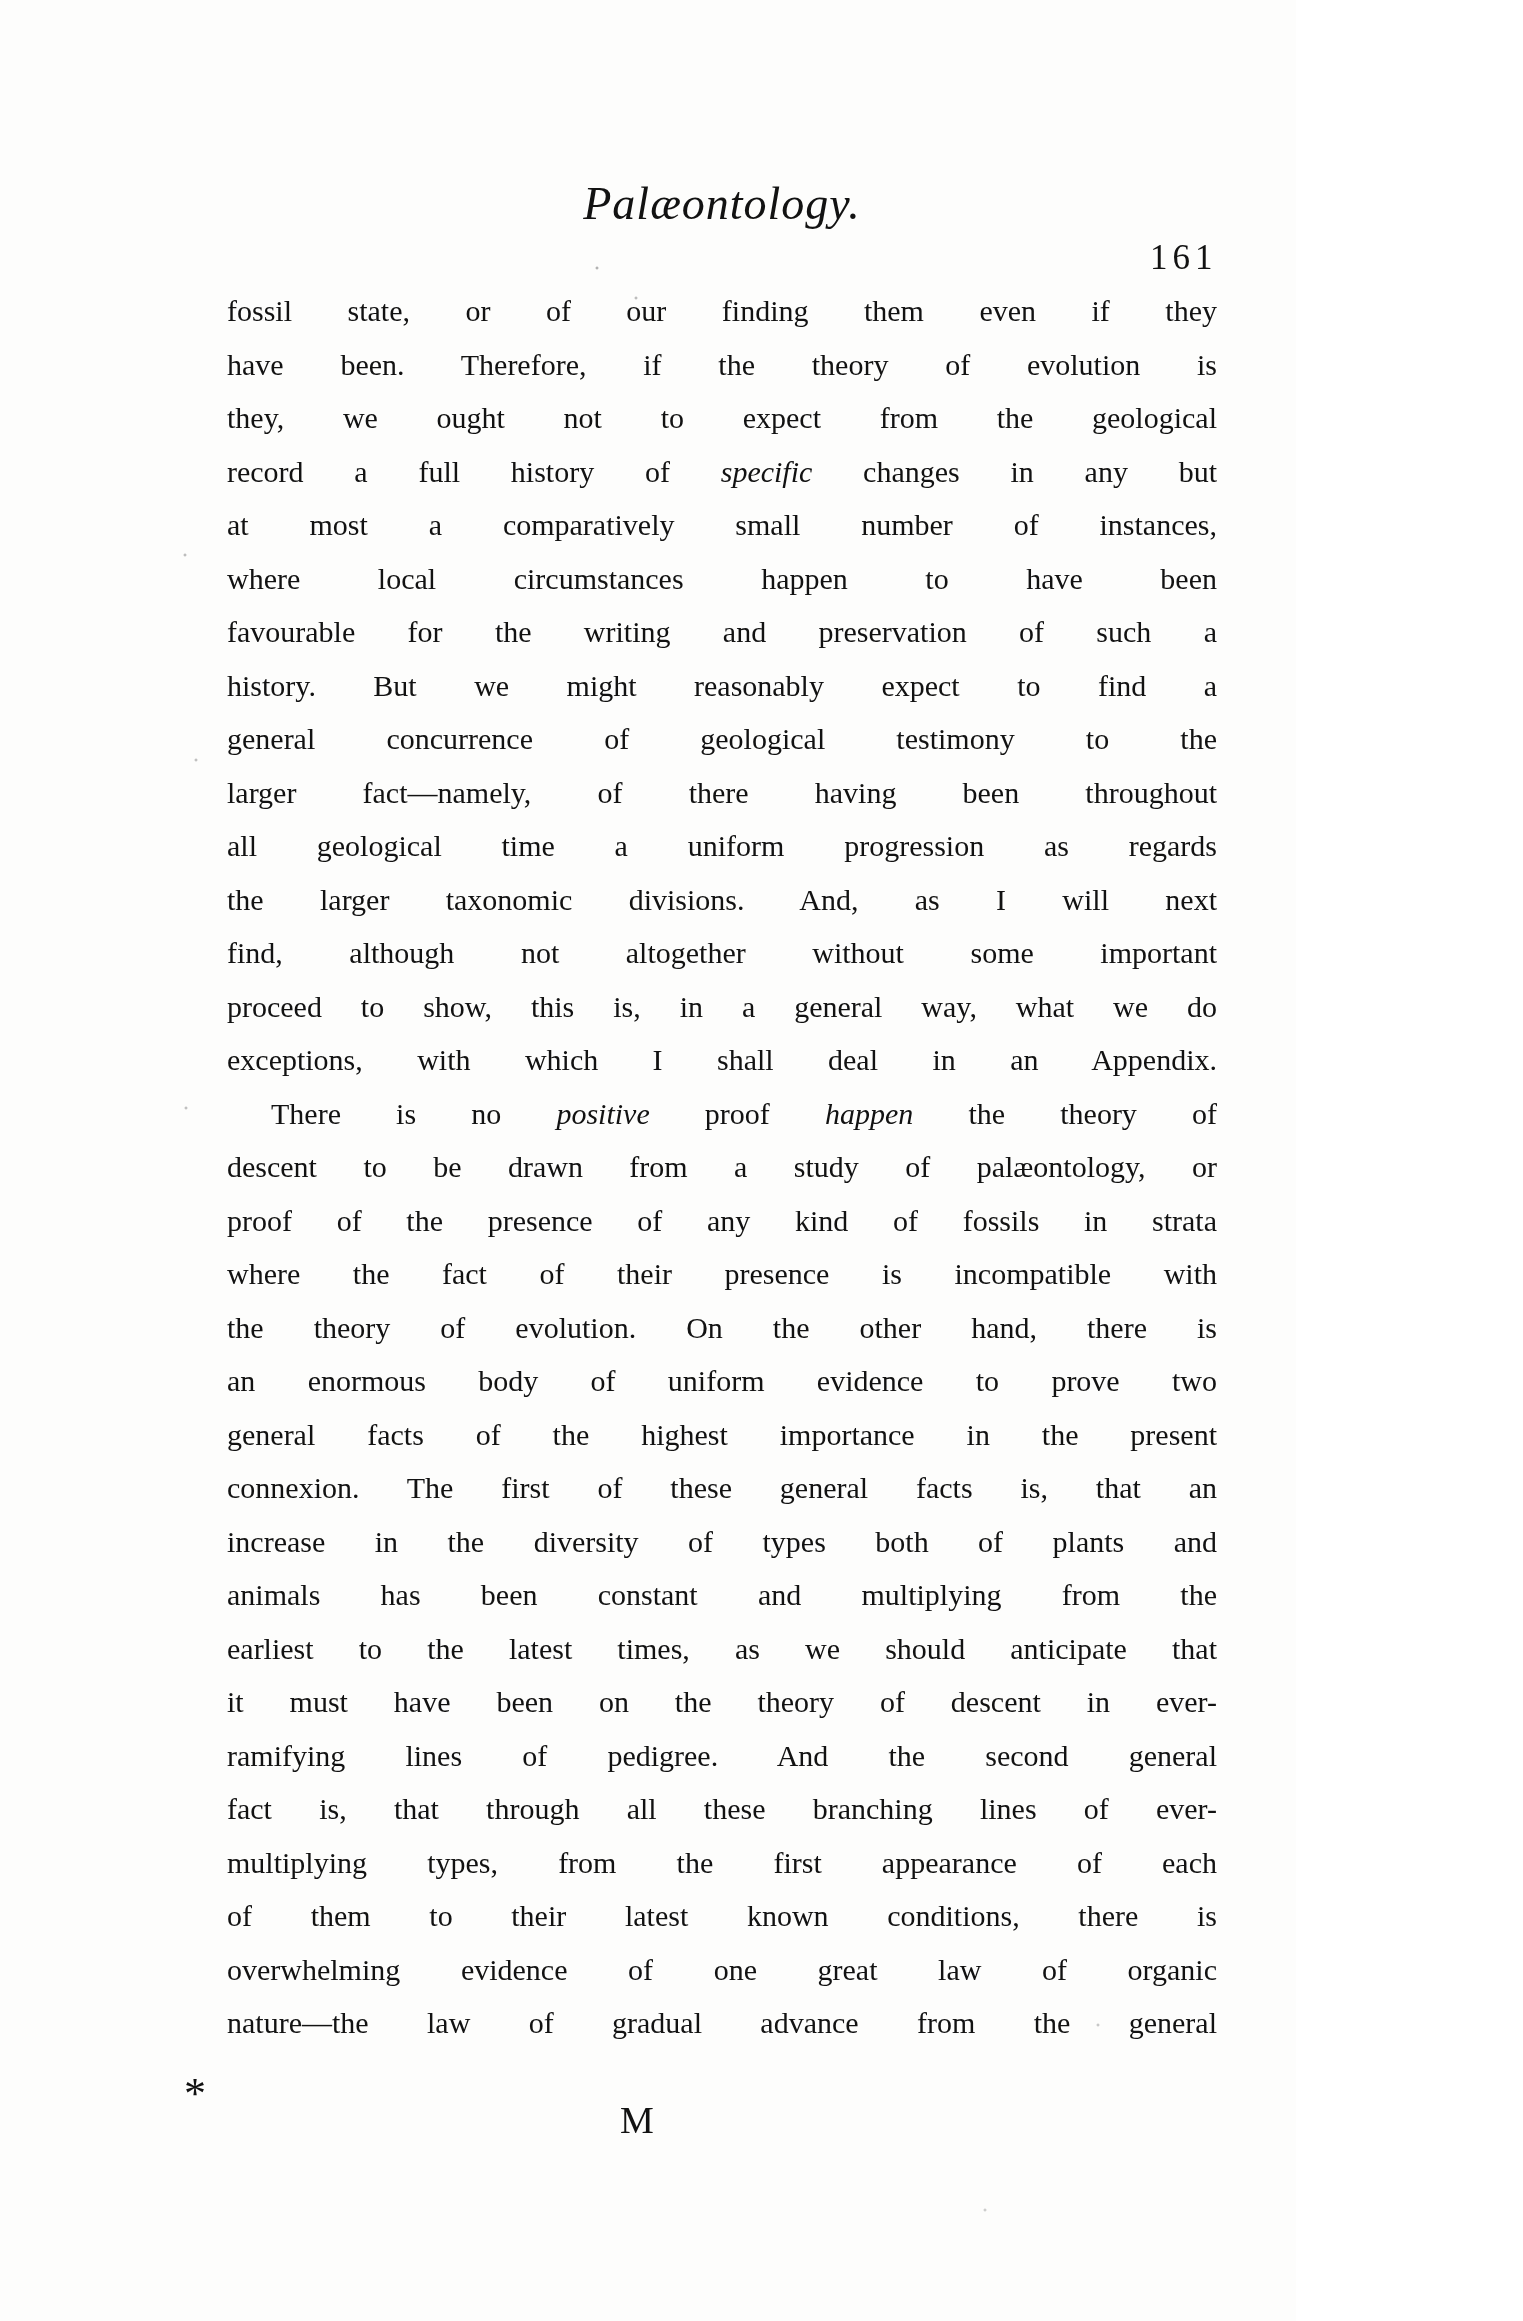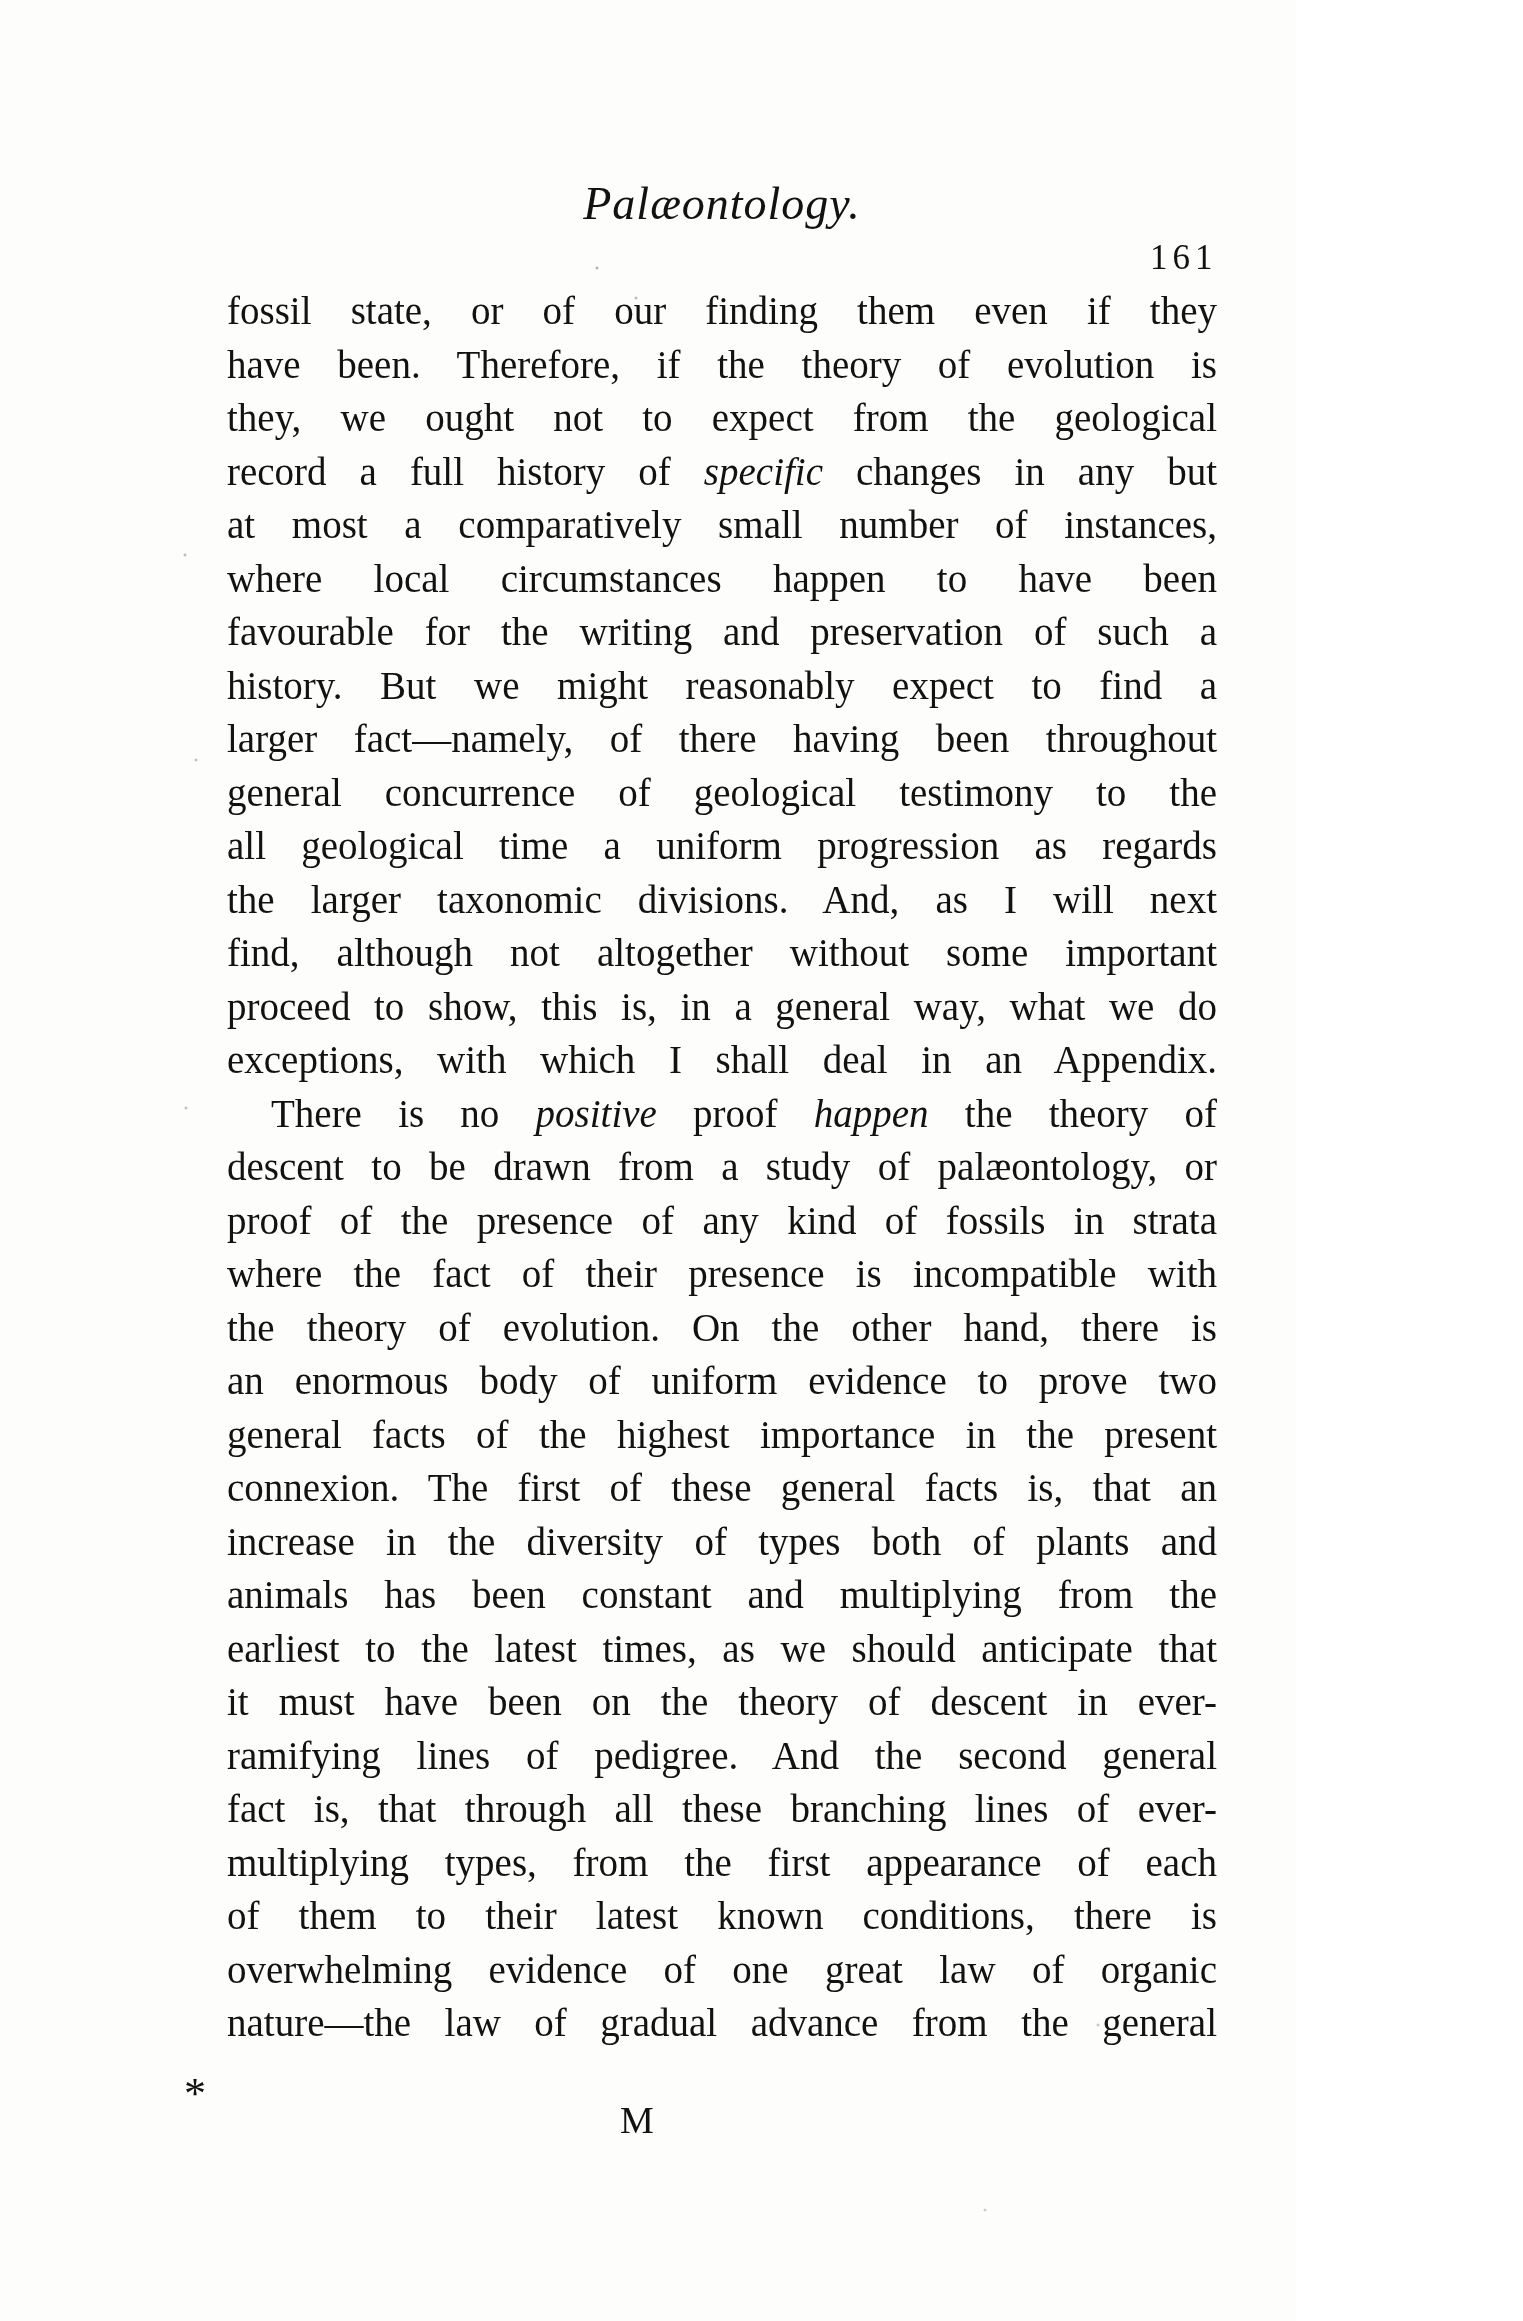--- a/index.html
+++ b/index.html
@@ -49,21 +49,21 @@
     letter-spacing: 5px;
     margin-top: 48px;
   }
   .body-text {
     position: absolute;
     left: 227px;
     top: 284px;
     width: 990px;
   }
   .line {
-    font-size: 39px;
+    font-size: 30px;
     line-height: 53.5px;
     text-align: justify;
     text-align-last: justify;
     -moz-text-align-last: justify;
   }
   .line.indent {
     padding-left: 44px;
   }
   .line i {
     font-style: italic;
@@ -94,22 +94,22 @@
 
   <div class="body-text">
       <div class="line">fossil state, or of our finding them even if they</div>
       <div class="line">have been. Therefore, if the theory of evolution is</div>
       <div class="line">they, we ought not to expect from the geological</div>
       <div class="line">record a full history of <i>specific</i> changes in any but</div>
       <div class="line">at most a comparatively small number of instances,</div>
       <div class="line">where local circumstances happen to have been</div>
       <div class="line">favourable for the writing and preservation of such a</div>
       <div class="line">history. But we might reasonably expect to find a</div>
+      <div class="line">general concurrence of geological testimony to the</div>
       <div class="line">larger fact—namely, of there having been throughout</div>
-      <div class="line">general concurrence of geological testimony to the</div>
       <div class="line">all geological time a uniform progression as regards</div>
       <div class="line">the larger taxonomic divisions. And, as I will next</div>
       <div class="line">find, although not altogether without some important</div>
       <div class="line">proceed to show, this is, in a general way, what we do</div>
       <div class="line">exceptions, with which I shall deal in an Appendix.</div>
       <div class="line indent">There is no <i>positive</i> proof <i>happen</i> the theory of</div>
       <div class="line">descent to be drawn from a study of palæontology, or</div>
       <div class="line">proof of the presence of any kind of fossils in strata</div>
       <div class="line">where the fact of their presence is incompatible with</div>
       <div class="line">the theory of evolution. On the other hand, there is</div>

